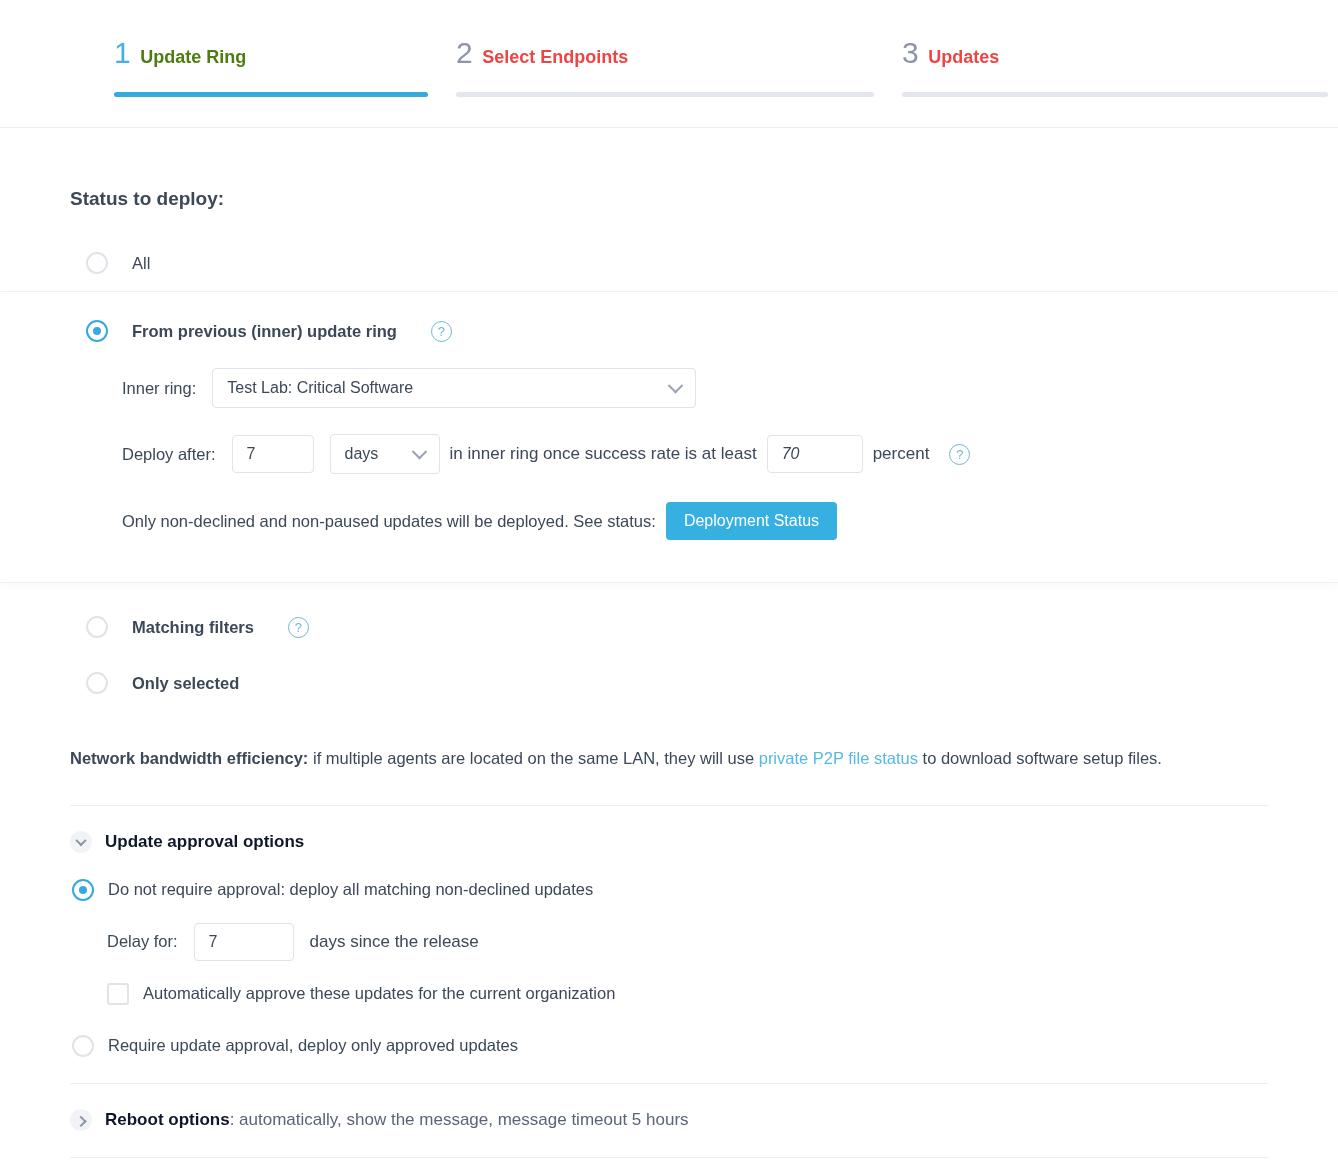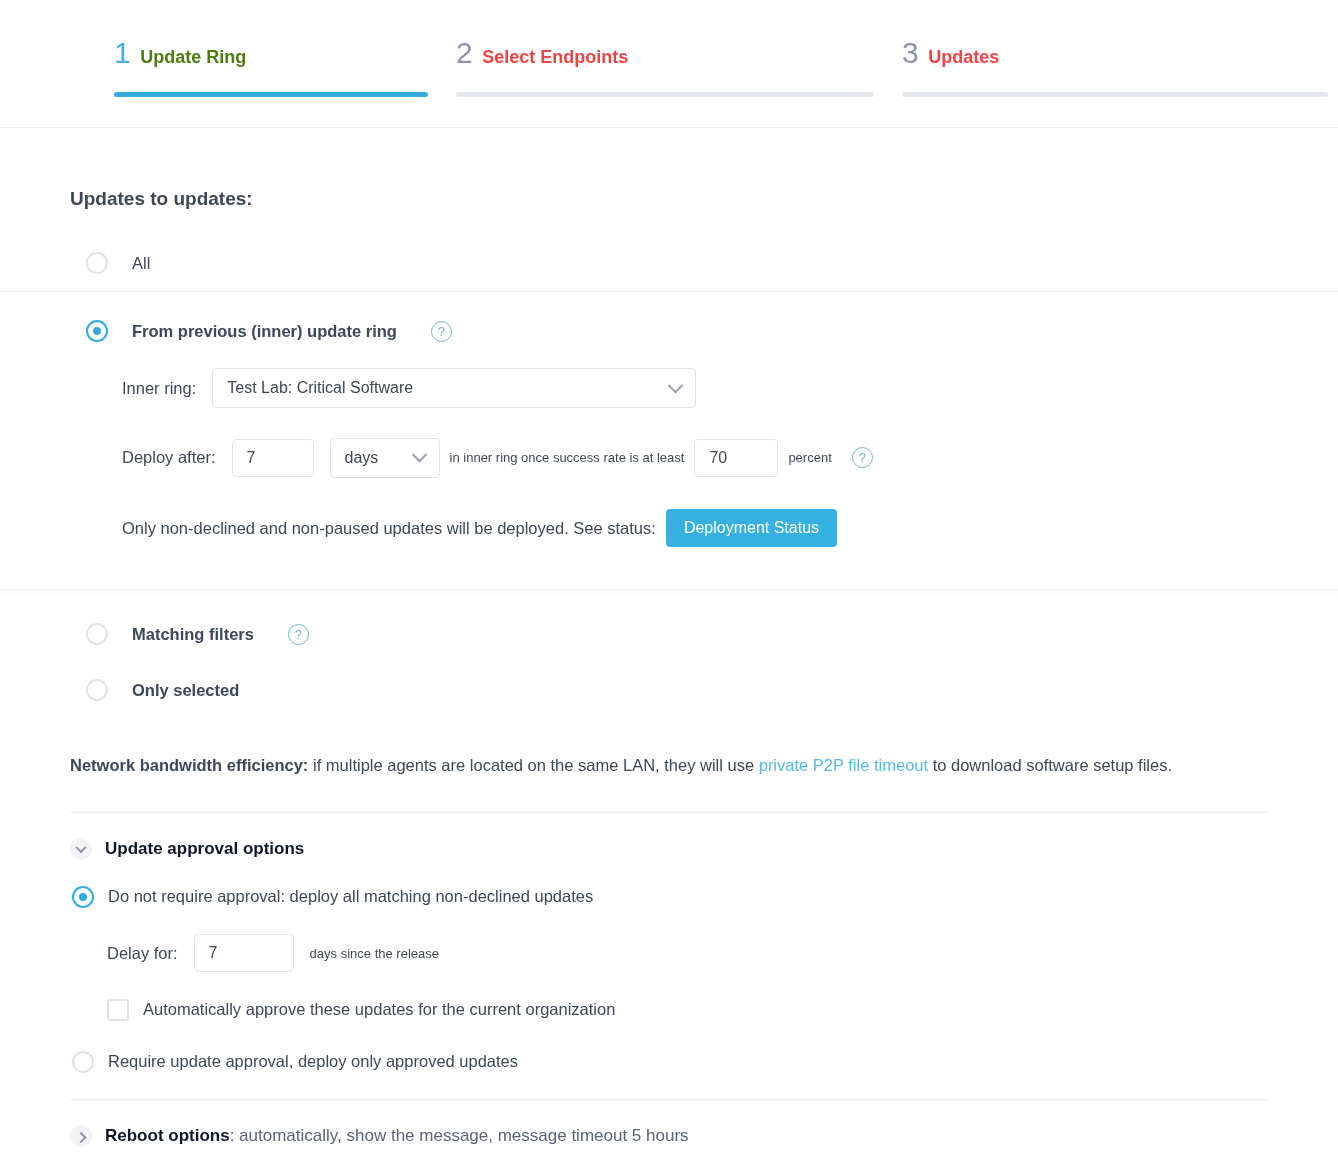--- a/index.html
+++ b/index.html
@@ -132,23 +132,23 @@
     align-items: center;
     margin-left: 122px;
     margin-top: 26px;
   }
   .field-label {
     font-size: 16.5px;
     color: #3c4858;
     margin-right: 16px;
   }
   .inline-text {
-    font-size: 13px;
-    color: #3c4858;
-    margin: 16px 10px;
+    font-size: 17px;
+    color: #3c4858;
+    margin: 0 10px;
   }
 
   .input-box {
     height: 38px;
     border: 1px solid #dfe3ea;
     border-radius: 4px;
     background: #fff;
     font-size: 16px;
     color: #3c4858;
     font-family: "Liberation Sans", sans-serif;
@@ -165,21 +165,21 @@
     align-items: center;
     justify-content: space-between;
     padding: 0 14px;
     font-size: 16px;
     color: #3c4858;
   }
   .select-box .chev { margin-left: 12px; }
   .w-inner-ring { width: 484px; }
   .w-num { width: 82px; }
   .w-unit { width: 110px; }
-  .w-pct { width: 84px; }
+  .w-pct { width: 96px; font-style: italic; }
   .w-delay { width: 100px; }
 
   .chev {
     display: inline-block;
     width: 11px;
     height: 11px;
     border-right: 2px solid #9aa2b1;
     border-bottom: 2px solid #9aa2b1;
     transform: rotate(45deg) translate(-2px,-2px);
   }
@@ -325,21 +325,21 @@
     <div class="step-inner">
       <span class="step-num">3</span>
       <span class="step-label">Updates</span>
     </div>
     <div class="step-bar"></div>
   </div>
 </div>
 
 <div class="content">
 
-  <div class="section-title">Updates to updates:</div>
+  <div class="section-title">Status to deploy:</div>
 
   <div class="radio-row opt-all">
     <span class="radio"></span>
     <span class="radio-label">All</span>
   </div>
 
   <div class="selected-card">
 
     <div class="radio-row">
       <span class="radio checked"></span>
@@ -379,21 +379,21 @@
     <span class="radio-label bold">Matching filters</span>
     <span class="help">?</span>
   </div>
 
   <div class="radio-row opt-only-selected">
     <span class="radio"></span>
     <span class="radio-label bold">Only selected</span>
   </div>
 
   <div class="bandwidth">
-    <b>Network bandwidth efficiency:</b><span> if multiple agents are located on the same LAN, they will use </span><a class="link" href="#">private P2P file timeout</a><span> to download software setup files.</span>
+    <b>Network bandwidth efficiency:</b><span> if multiple agents are located on the same LAN, they will use </span><a class="link" href="#">private P2P file status</a><span> to download software setup files.</span>
   </div>
 
   <div class="divider"></div>
 
   <div class="accordion-head">
     <span class="circ down">
         <span class="ch"></span>
       </span>
     <span class="acc-title">Update approval options</span>
   </div>

